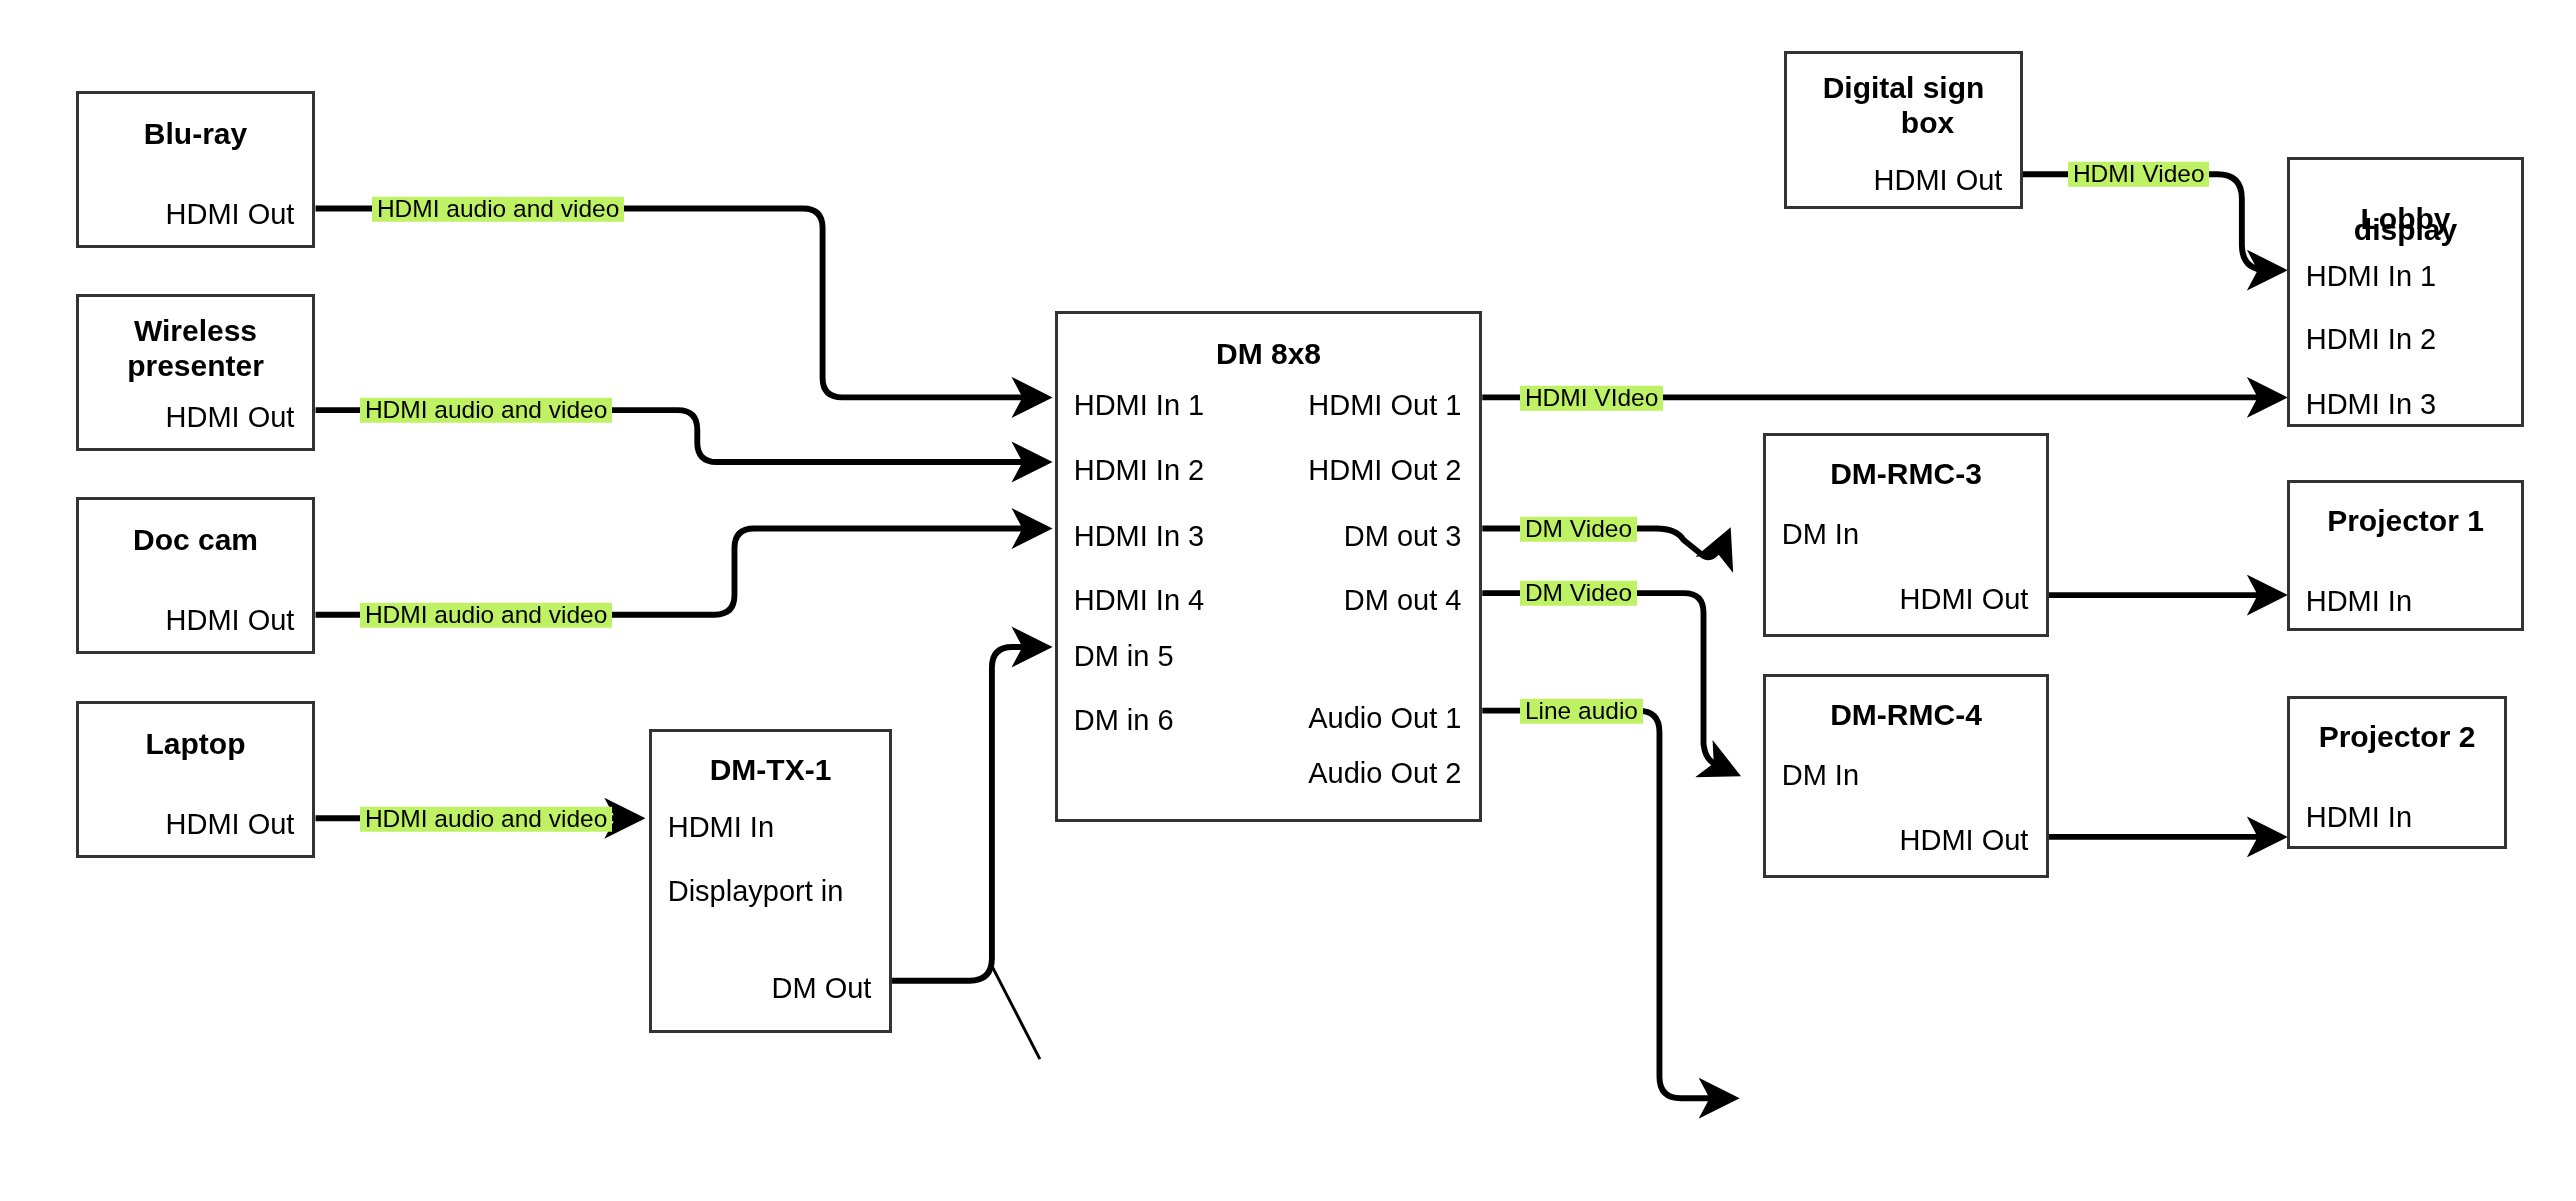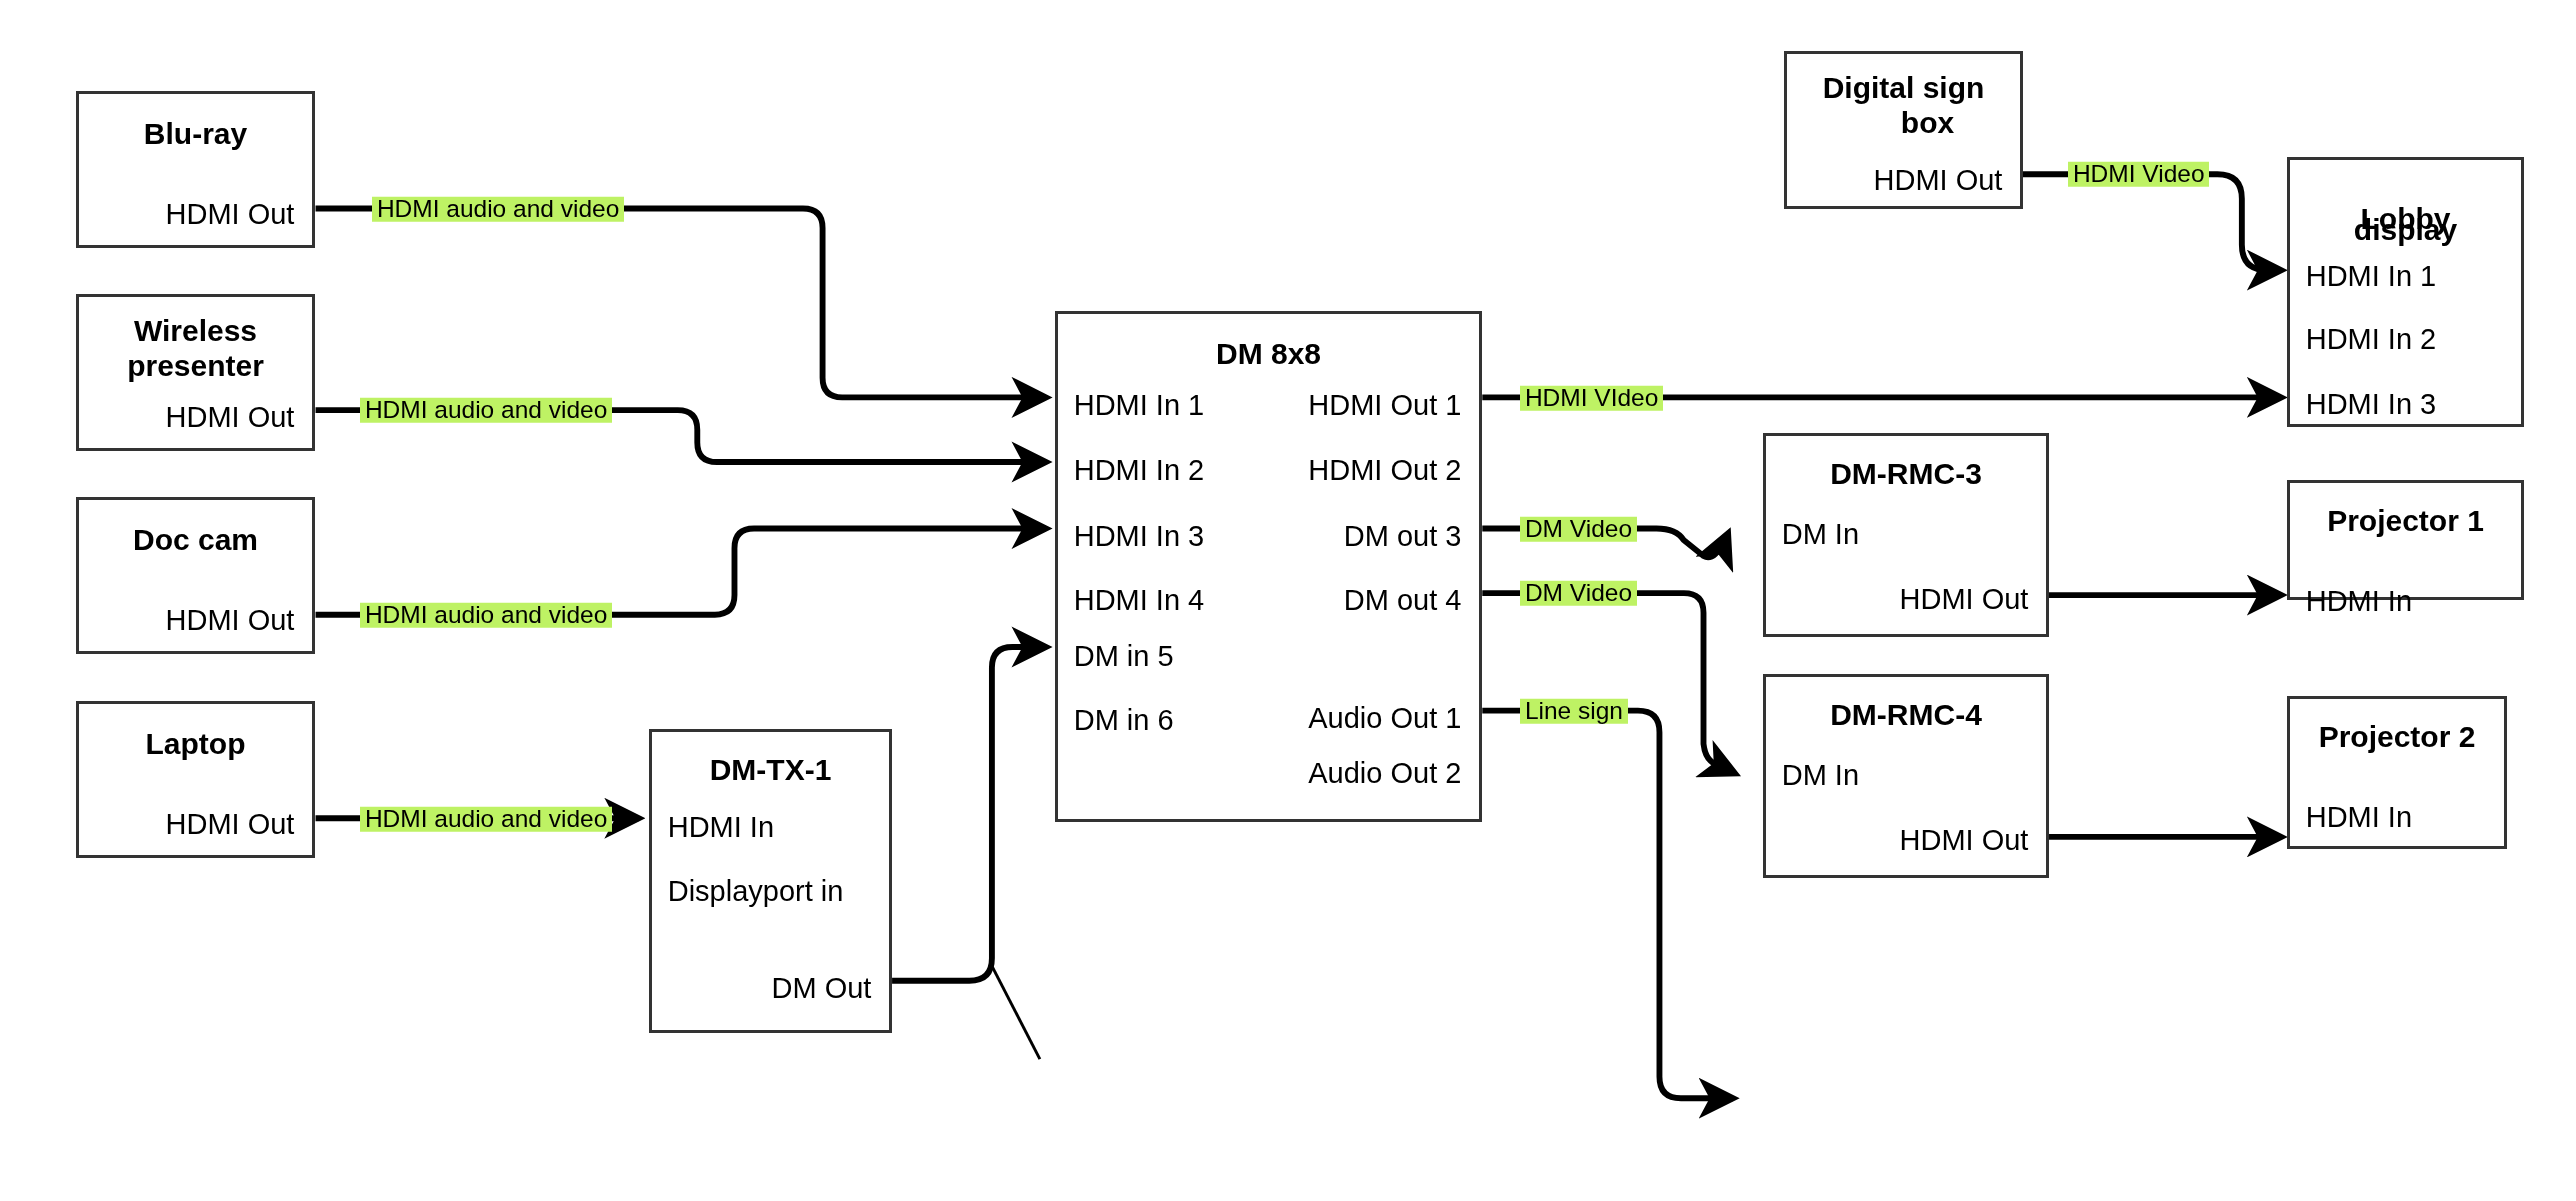--- a/index.html
+++ b/index.html
@@ -179,38 +179,38 @@
     <div class="port left" style="top:84px;">DM In</div>
     <div class="port right" style="top:149px;">HDMI Out</div>
   </div>
 
   <div class="node" style="left:1763px; top:674px; width:286px; height:204px;">
     <div class="node-title" style="top:19.6px;">DM-RMC-4</div>
     <div class="port left" style="top:84px;">DM In</div>
     <div class="port right" style="top:149px;">HDMI Out</div>
   </div>
 
-  <div class="node" style="left:2287px; top:480px; width:237px; height:120px;">
+  <div class="node" style="left:2287px; top:480px; width:237px; height:151px;">
     <div class="node-title" style="top:19.6px;">Projector 1</div>
     <div class="port left" style="top:104px;">HDMI In</div>
   </div>
 
   <div class="node" style="left:2287px; top:696px; width:220px; height:153px;">
     <div class="node-title" style="top:19.6px;">Projector 2</div>
     <div class="port left" style="top:104px;">HDMI In</div>
   </div>
 
 
 
   <div class="edge-label" style="left:372px; top:209px;">HDMI audio and video</div>
   <div class="edge-label" style="left:360px; top:410px;">HDMI audio and video</div>
   <div class="edge-label" style="left:360px; top:615px;">HDMI audio and video</div>
   <div class="edge-label" style="left:360px; top:819px;">HDMI audio and video</div>
 
   <div class="edge-label" style="left:1520px; top:398px;">HDMI VIdeo</div>
   <div class="edge-label" style="left:1520px; top:529px;">DM Video</div>
   <div class="edge-label" style="left:1520px; top:593px;">DM Video</div>
-  <div class="edge-label" style="left:1520px; top:711px;">Line sign</div>
+  <div class="edge-label" style="left:1520px; top:711px;">Line audio</div>
 
   <div class="edge-label" style="left:2068px; top:174px;">HDMI Video</div>
 
 </div>
 
 
 </body></html>

